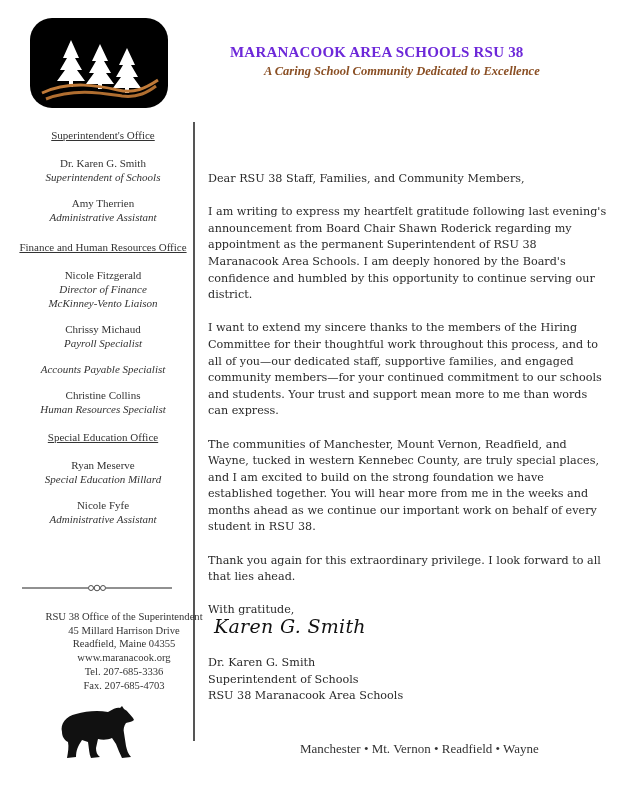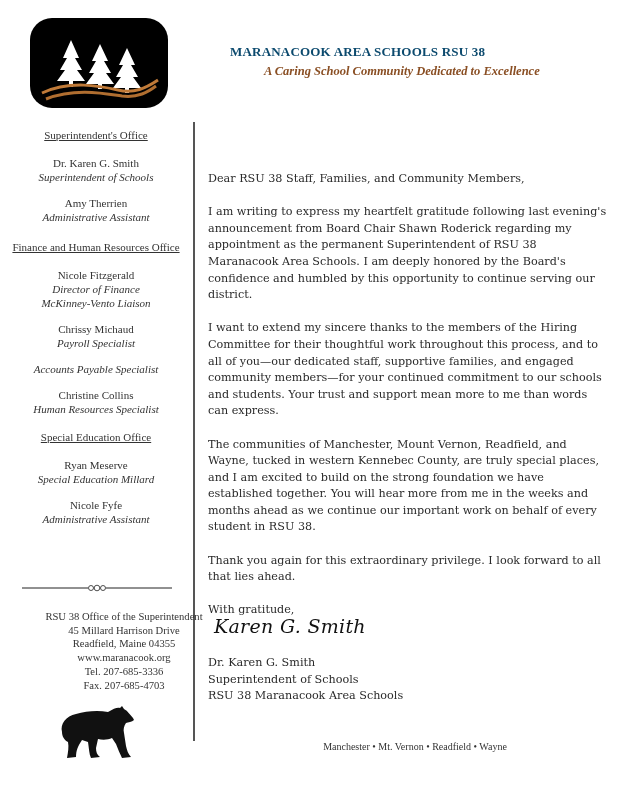--- a/index.html
+++ b/index.html
@@ -4,51 +4,51 @@
   <style>
     html, body { margin: 0; padding: 0; background: #ffffff; }
     body {
       width: 618px; height: 800px; position: relative; overflow: hidden;
       font-family: "DejaVu Serif", "Liberation Serif", serif; color: #222;
     }
     .logo { position: absolute; left: 30px; top: 18px; width: 138px; height: 90px; }
     .header-title {
       position: absolute; left: 230px; top: 44px; width: 370px;
       font-family: "Liberation Serif", serif; font-weight: bold;
-      font-size: 13px; letter-spacing: 0.2px; color: #0c4a6e; white-space: nowrap;
+      font-size: 15px; letter-spacing: 0.2px; color: #6d28d9; white-space: nowrap;
     }
     .header-tagline {
       position: absolute; left: 264px; top: 64px; width: 340px;
       font-family: "Liberation Serif", serif; font-style: italic; font-weight: bold;
       font-size: 12.5px; color: #8a4f24; white-space: nowrap;
     }
     .vline { position: absolute; left: 193px; top: 122px; width: 2px; height: 619px; background: #555; }
 
     .sidebar { position: absolute; left: 0; top: 128px; width: 192px; text-align: center;
-      font-family: "Liberation Serif", serif; font-size: 11px; line-height: 14px; color: #333; }
+      font-family: "Liberation Serif", serif; font-size: 11px; line-height: 14px; color: #333; padding-left: 7px; }
     .section-head { text-decoration: underline; margin: 0; }
     .person { margin: 0; }
     .pname { display: block; }
     .prole { display: block; font-style: italic; }
 
     .ornament { position: absolute; left: 22px; top: 578px; width: 150px; height: 10px; }
 
     .address { position: absolute; left: 0; top: 610px; width: 192px; text-align: center;
       font-family: "Liberation Serif", serif; font-size: 10.6px; line-height: 13.7px; color: #333; padding-left: 28px; }
     .bear { position: absolute; left: 56px; top: 702px; width: 80px; height: 60px; }
 
     .letter { position: absolute; left: 208px; top: 171px; width: 400px;
       font-family: "DejaVu Serif", serif; font-size: 11.2px; line-height: 16.6px; color: #2a2a2a; }
     .letter p { margin: 0 0 16.6px 0; }
     .signature { font-family: "DejaVu Serif", serif; font-style: italic; font-size: 19px;
       color: #111; margin: -6px 0 16px 6px; height: 26px; line-height: 26px; letter-spacing: 0.3px; }
     .sig-block div { line-height: 16.6px; }
 
     .footer { position: absolute; left: 300px; top: 741px; width: 230px; text-align: center;
-      font-family: "Liberation Serif", serif; font-size: 10px; color: #333; white-space: nowrap; }
+      font-family: "Liberation Serif", serif; font-size: 13px; color: #333; white-space: nowrap; }
   </style>
 </head>
 <body>
 
 <div class="logo">
   <svg width="138" height="90" viewBox="0 0 138 90">
     <rect x="0" y="0" width="138" height="90" rx="22" ry="22" fill="#000"></rect>
     <g fill="#fff">
       <polygon points="41,22 33,40 37,40 30,52 35,52 27,63 39,63 39,69 43,69 43,63 55,63 47,52 52,52 45,40 49,40"></polygon>
       <polygon points="70,26 62,43 66,43 59,55 64,55 56,66 68,66 68,71 72,71 72,66 84,66 76,55 81,55 74,43 78,43"></polygon>

